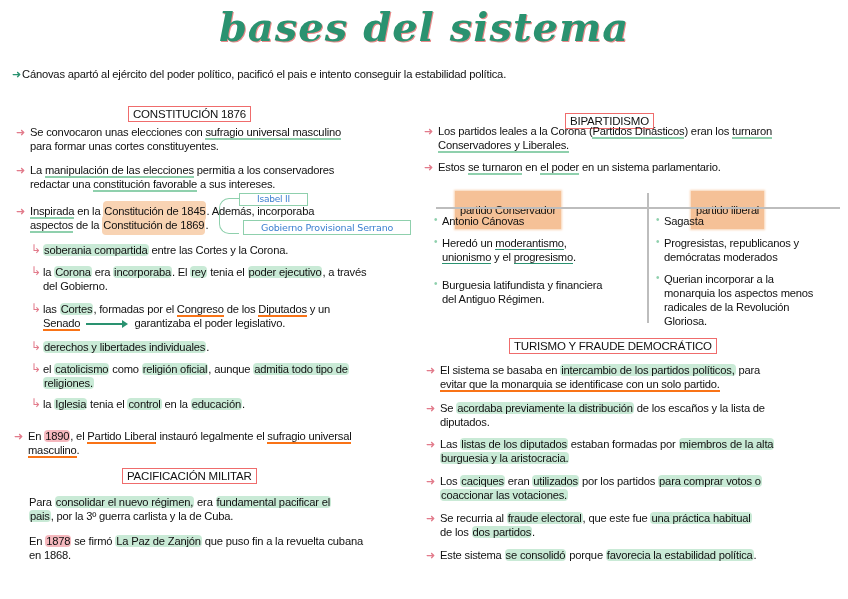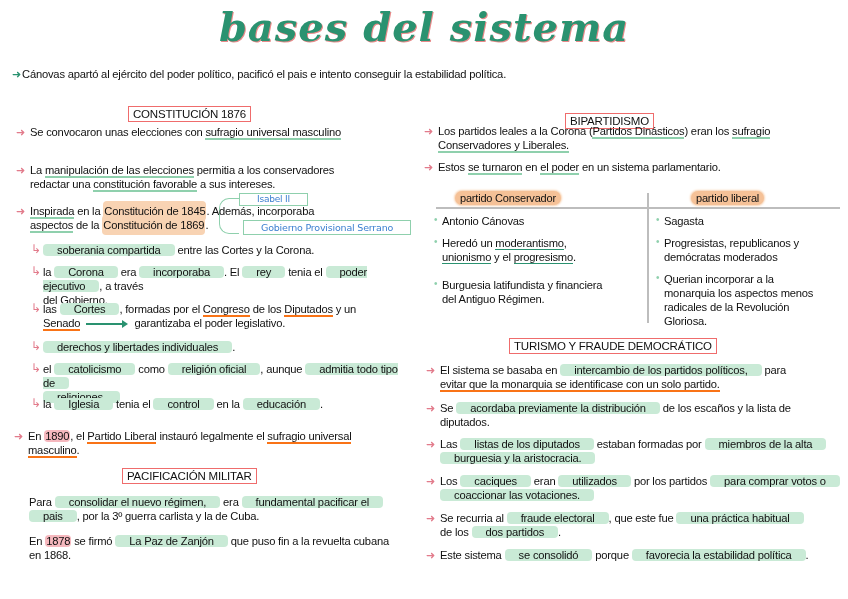--- a/index.html
+++ b/index.html
@@ -17,54 +17,55 @@
   .arrow-g { color: #2a9270; font-size: 11px; margin-right: 1px; }
   .arrow-p { color: #e27b8b; font-size: 11px; position: absolute; left: -14px; top: 0; }
   .sub-arrow { color: #e27b8b; position: absolute; left: -12px; top: -1px; font-size: 12px; }
 
   .heading {
     position: absolute; border: 1.5px solid #ef6c6c; background: #fff;
     padding: 0 4px; font-size: 11.5px; line-height: 14px; font-weight: normal; letter-spacing: -0.2px;
   }
 
   .item { position: absolute; }
-  .hl-g { background: #c9ead6; border-radius: 4px; padding: 0 14px; }
+  .hl-g { background: #c9ead6; border-radius: 4px; padding: 0 1px; }
   .hl-o { background: #f8d3b3; border-radius: 4px; padding: 4px 1px; }
   .hl-p { background: #f6b8be; border-radius: 4px; padding: 0 1px; }
   .ul-g { border-bottom: 2px solid #8fd0ad; }
   .ul-o { border-bottom: 2px solid #f97316; margin-top: 39px; }
   .ul-t { border-bottom: 1.5px solid #2a9270; }
 
   .note {
     position: absolute; border: 1.5px solid #8fd0ad; color: #3b7fd0;
     font-family: "DejaVu Sans", sans-serif; font-size: 9px; line-height: 11px; padding: 0 17px; background: #fff;
   }
   .connector { position: absolute; border: 1.5px solid #8fd0ad; border-right: none; border-radius: 10px 0 0 10px; }
 
-  .party-head { position: absolute; font-size: 11px; line-height: 14px; padding: 0 5px; border-radius: 7px; background: #f5c197; box-shadow: 0 0 2px 1px #f8d3b3; }
+  .party-head { position: absolute; font-size: 11px; line-height: 14px; padding: 12px 5px; border-radius: 0; background: #f5c197; box-shadow: 0 0 2px 1px #f8d3b3; }
   .table-hline { position: absolute; left: 436px; top: 207px; width: 404px; height: 2px; background: #bdbdbd; }
   .table-vline { position: absolute; left: 647px; top: 193px; width: 2px; height: 130px; background: #bdbdbd; }
   .dot { color: #8fd0ad; position: absolute; left: -8px; top: -1px; font-size: 10px; }
 
   .long-arrow { display: inline-block; width: 42px; height: 8px; position: relative; vertical-align: middle; margin: 0 6px; }
   .long-arrow::before { content: ""; position: absolute; left: 0; top: 3px; width: 38px; height: 1.5px; background: #2a9270; }
   .long-arrow::after { content: ""; position: absolute; right: 0; top: 0; border-left: 6px solid #2a9270; border-top: 4px solid transparent; border-bottom: 4px solid transparent; }
 </style>
 </head>
 <body>
 
 <div class="title">bases del sistema</div>
 
 <div class="intro"><span class="arrow-g">➜</span><span>Cánovas apartó al ejército del poder político, pacificó el pais e intento conseguir la estabilidad política.</span></div>
 
 <div class="heading" style="left:128px; top:106px;">CONSTITUCIÓN 1876</div>
 
 <div class="item" style="left:30px; top:125px; width:385px;">
   <span class="arrow-p">➜</span>
   <span>Se convocaron unas elecciones con </span><span class="ul-g">sufragio universal masculino</span><br>
+  <span>para formar unas cortes constituyentes.</span>
 </div>
 
 <div class="item" style="left:30px; top:163px; width:385px;">
   <span class="arrow-p">➜</span>
   <span>La </span><span class="ul-g">manipulación de las elecciones</span><span> permitia a los conservadores</span><br>
   <span>redactar una </span><span class="ul-g">constitución favorable</span><span> a sus intereses.</span>
 </div>
 
 <div class="note" style="left:239px; top:193px;">Isabel II</div>
 <div class="connector" style="left:219px; top:198px; width:20px; height:36px;"></div>
@@ -124,21 +125,21 @@
 
 <div class="item" style="left:29px; top:534px; width:390px;">
   <span>En </span><span class="hl-p">1878</span><span> se firmó </span><span class="hl-g">La Paz de Zanjón</span><span> que puso fin a la revuelta cubana</span><br>
   <span>en 1868.</span>
 </div>
 
 <div class="heading" style="left:565px; top:113px;">BIPARTIDISMO</div>
 
 <div class="item" style="left:438px; top:124px; width:400px;">
   <span class="arrow-p">➜</span>
-  <span>Los partidos leales a la Corona (</span><span class="ul-g">Partidos Dinásticos</span><span>) eran los </span><span class="ul-g">sufragio</span><br>
+  <span>Los partidos leales a la Corona (</span><span class="ul-g">Partidos Dinásticos</span><span>) eran los </span><span class="ul-g">turnaron</span><br>
   <span class="ul-g">Conservadores y Liberales.</span>
 </div>
 
 <div class="item" style="left:438px; top:160px; width:400px;">
   <span class="arrow-p">➜</span>
   <span>Estos </span><span class="ul-g">se turnaron</span><span> en </span><span class="ul-g">el poder</span><span> en un sistema parlamentario.</span>
 </div>
 
 <div class="party-head" style="left:455px; top:191px;">partido Conservador</div>
 <div class="party-head" style="left:691px; top:191px;">partido liberal</div>

